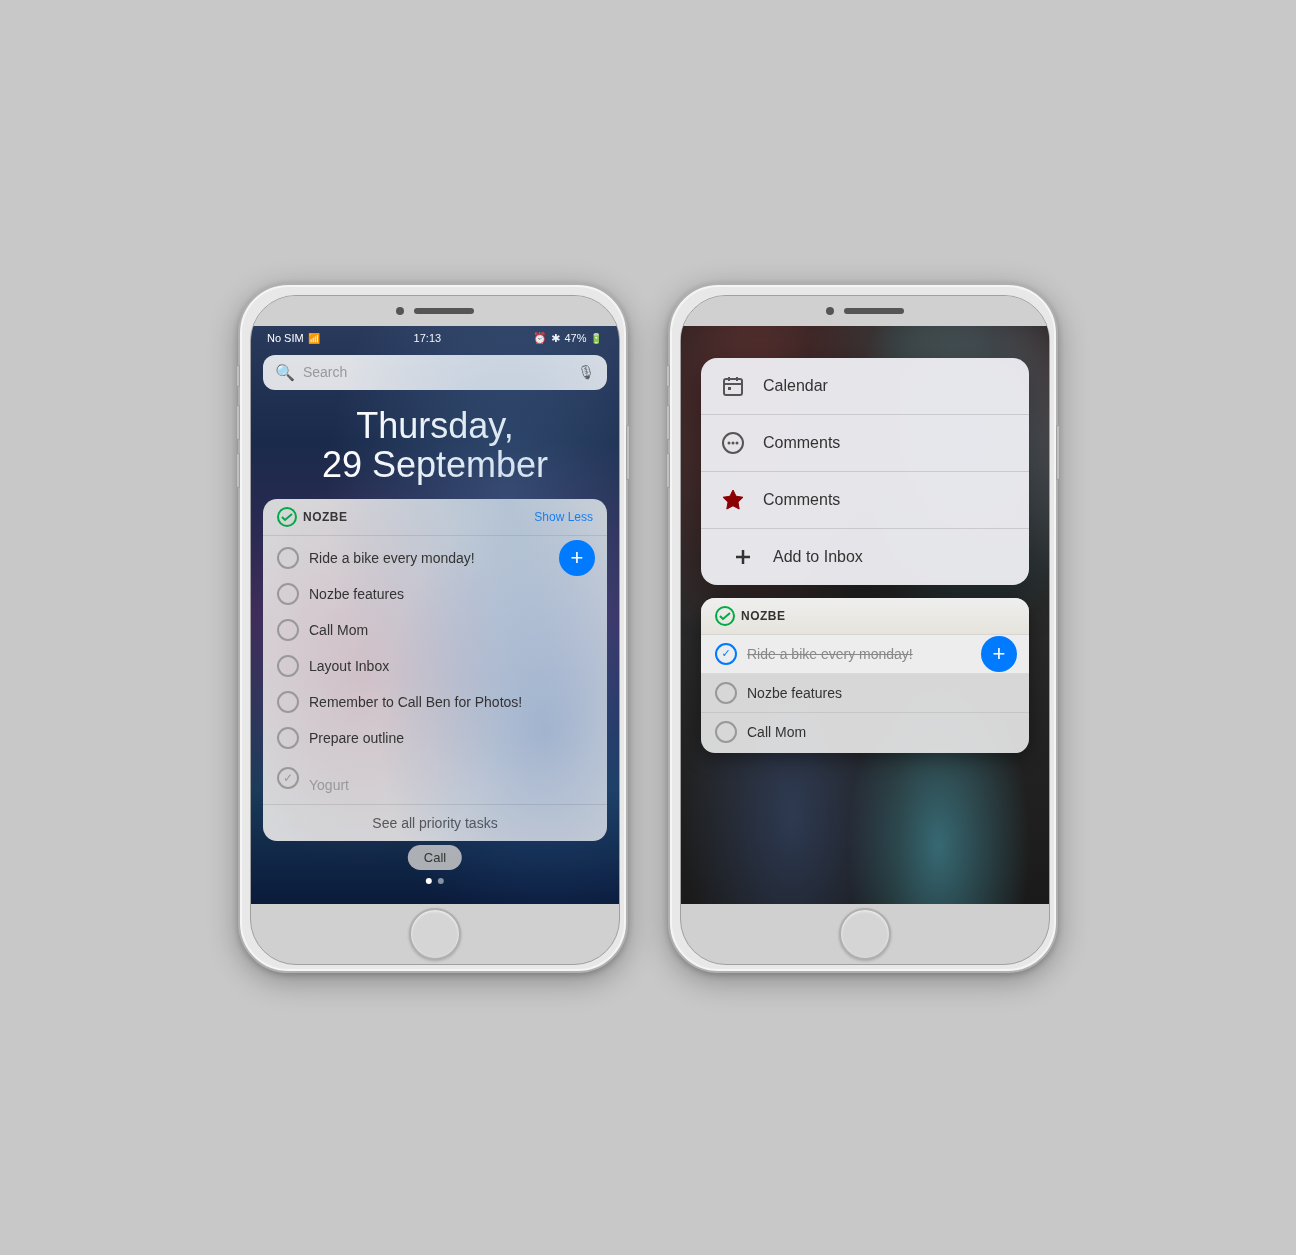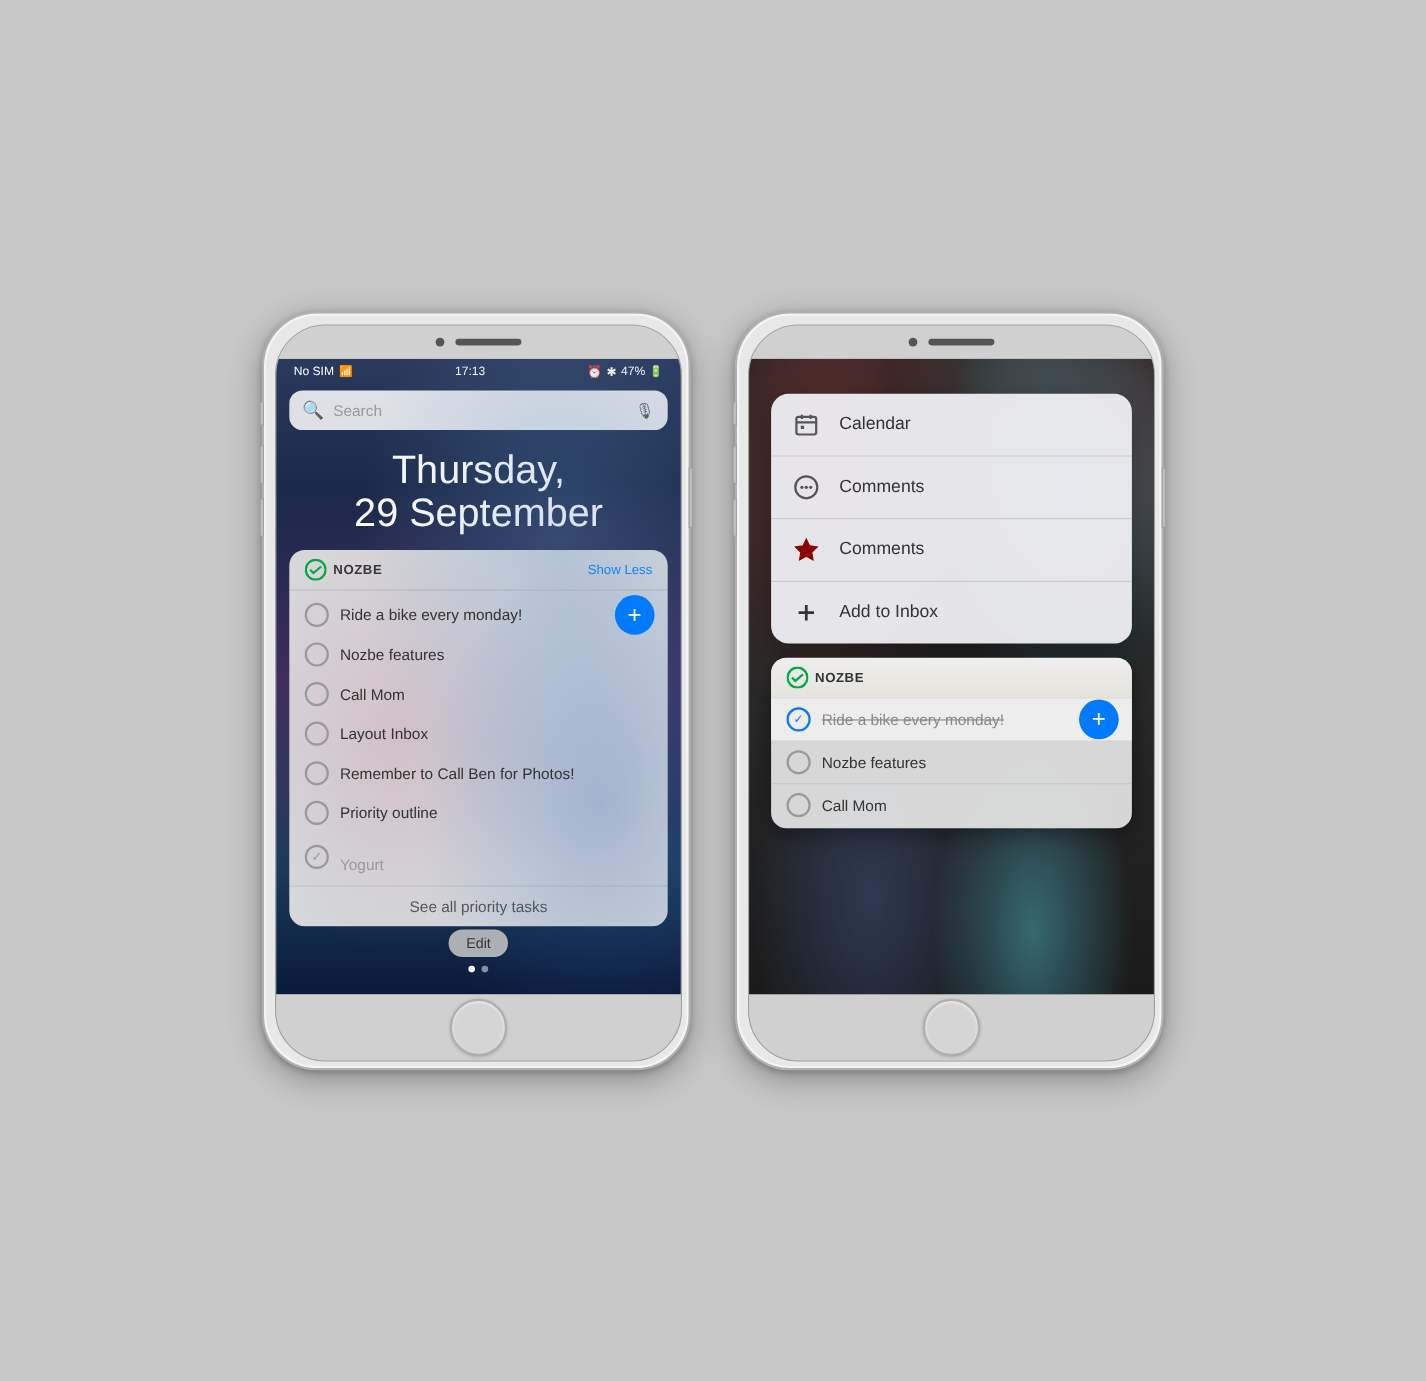--- a/index.html
+++ b/index.html
@@ -386,20 +386,21 @@
     .context-menu-item {
       display: flex;
       align-items: center;
       padding: 14px 18px;
       gap: 16px;
       border-bottom: 1px solid rgba(0,0,0,0.12);
     }
 
     .context-menu-item:last-child {
       border-bottom: none;
+      margin-left: 10px;
     }
 
     .context-menu-icon {
       width: 28px;
       height: 28px;
       display: flex;
       align-items: center;
       justify-content: center;
       font-size: 18px;
     }
@@ -570,33 +571,33 @@
               <div class="task-item">
                 <div class="task-circle"></div>
                 <span class="task-text">Layout Inbox</span>
               </div>
               <div class="task-item">
                 <div class="task-circle"></div>
                 <span class="task-text">Remember to Call Ben for Photos!</span>
               </div>
               <div class="task-item">
                 <div class="task-circle"></div>
-                <span class="task-text">Priority outline</span>
+                <span class="task-text">Prepare outline</span>
               </div>
               <div class="task-item">
                 <div class="task-circle checked">✓</div>
                 <span class="task-text completed">Yogurt</span>
               </div>
             </div>
 
             <div class="see-all-link">See all priority tasks</div>
           </div>
 
           <div class="edit-btn-area">
-            <div class="edit-btn">Edit</div>
+            <div class="edit-btn">Call</div>
             <div class="page-dots">
               <div class="page-dot active"></div>
               <div class="page-dot"></div>
             </div>
           </div>
 
         </div>
       </div>
 
       <div class="iphone-bottom">

